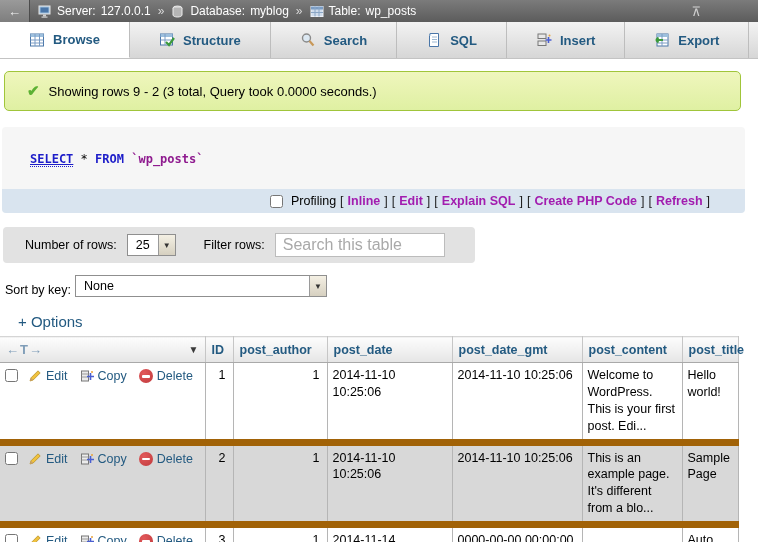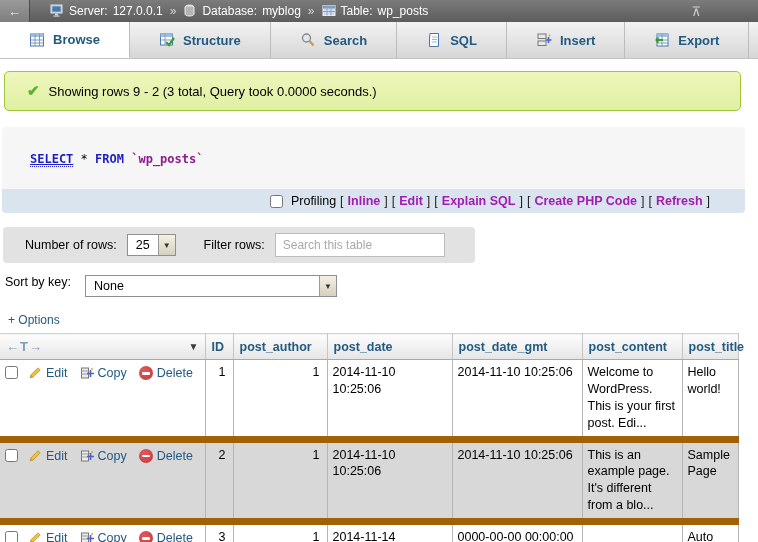--- a/index.html
+++ b/index.html
@@ -5,21 +5,21 @@
   * { margin:0; padding:0; box-sizing:border-box; }
   html,body { width:758px; height:542px; overflow:hidden; background:#fff;
               font-family:"Liberation Sans", sans-serif; font-size:12.5px; color:#000; }
 
   
   .topbar { height:22px; background:linear-gradient(#7b7b7b,#5c5c5c);
             display:flex; align-items:center; color:#fff; font-size:12px; }
   .back-btn { width:30px; height:22px; background:linear-gradient(#9a9a9a,#7e7e7e);
               border-right:1px solid #4c4c4c; color:#efefef; display:flex;
               align-items:center; justify-content:center; cursor:pointer; font-size:13px; }
-  .crumbs { display:flex; gap:5px; margin-left:20px; flex:1; }
+  .crumbs { display:flex; align-items:center; gap:5px; margin-left:8px; flex:1; }
   .crumbs .ic { display:inline-flex; width:14px; height:13px; }
   .crumb-label { color:#fff; }
   .crumb-val { color:#fff; text-decoration:none; cursor:pointer; }
   .crumb-sep { color:#d8d8d8; margin:0 2px; }
   .collapse { color:#cfcfcf; margin-right:57px; font-size:13px; cursor:pointer; }
 
   
   .tabbar { height:37px; background:linear-gradient(#f3f3f3,#d6d6d6);
             border-bottom:1px solid #c3c3c3; display:flex; }
   .tab { display:flex; align-items:center; gap:8px; padding:0 29px;
@@ -55,27 +55,27 @@
              border-radius:4px; display:flex; align-items:center; padding-left:22px; gap:10px; }
   .fselect { display:inline-flex; align-items:stretch; border:1px solid #8f8f8f;
              background:#fff; height:22px; cursor:pointer; }
   .fselect .val { display:flex; align-items:center; padding:1px 8px; }
   .fselect .btn { width:17px; border-left:1px solid #9a9a9a;
                   background:linear-gradient(#f4f0e4,#d6d0c0);
                   display:flex; align-items:center; justify-content:center;
                   font-size:8px; color:#333; }
   .filter-label { margin-left:18px; }
   .filter-input { width:170px; height:24px; border:1px solid #bcbcbc; padding:0 7px;
-                  font-family:"Liberation Sans",sans-serif; font-size:12px; color:#333; }
+                  font-family:"Liberation Sans",sans-serif; font-size:16px; color:#333; }
   .filter-input::placeholder { color:#a9a9a9; }
-  .sortrow { margin:12px 0 0 5px; display:flex; align-items:flex-start; gap:14px; }
+  .sortrow { margin:12px 0 0 5px; display:flex; align-items:flex-end; gap:4px; }
   .sortrow .fselect { width:252px; }
   .sortrow .fselect .val { flex:1; }
-  .options { display:inline-block; margin:16px 0 6px 8px; color:#235a81;
-             text-decoration:none; cursor:pointer; font-size:12px; }
+  .options { display:inline-block; margin:16px 0 6px 18px; color:#235a81;
+             text-decoration:none; cursor:pointer; font-size:15px; }
 
   
   table.grid { border-collapse:collapse; table-layout:fixed; width:738px; }
   .grid th { height:26px; background:linear-gradient(#fdfdfd,#e5e5e5);
              border-top:1px solid #d5d5d5; border-bottom:1px solid #a9a9a9;
              border-right:1px solid #c6c6c6;
              color:#235a81; font-size:12.5px; text-align:left; padding:0 6px; }
   .grid th.navcell { color:#7f9db8; }
   .navflex { display:flex; align-items:center; justify-content:space-between; }
   .navglyphs { font-size:13px; letter-spacing:1px; }

